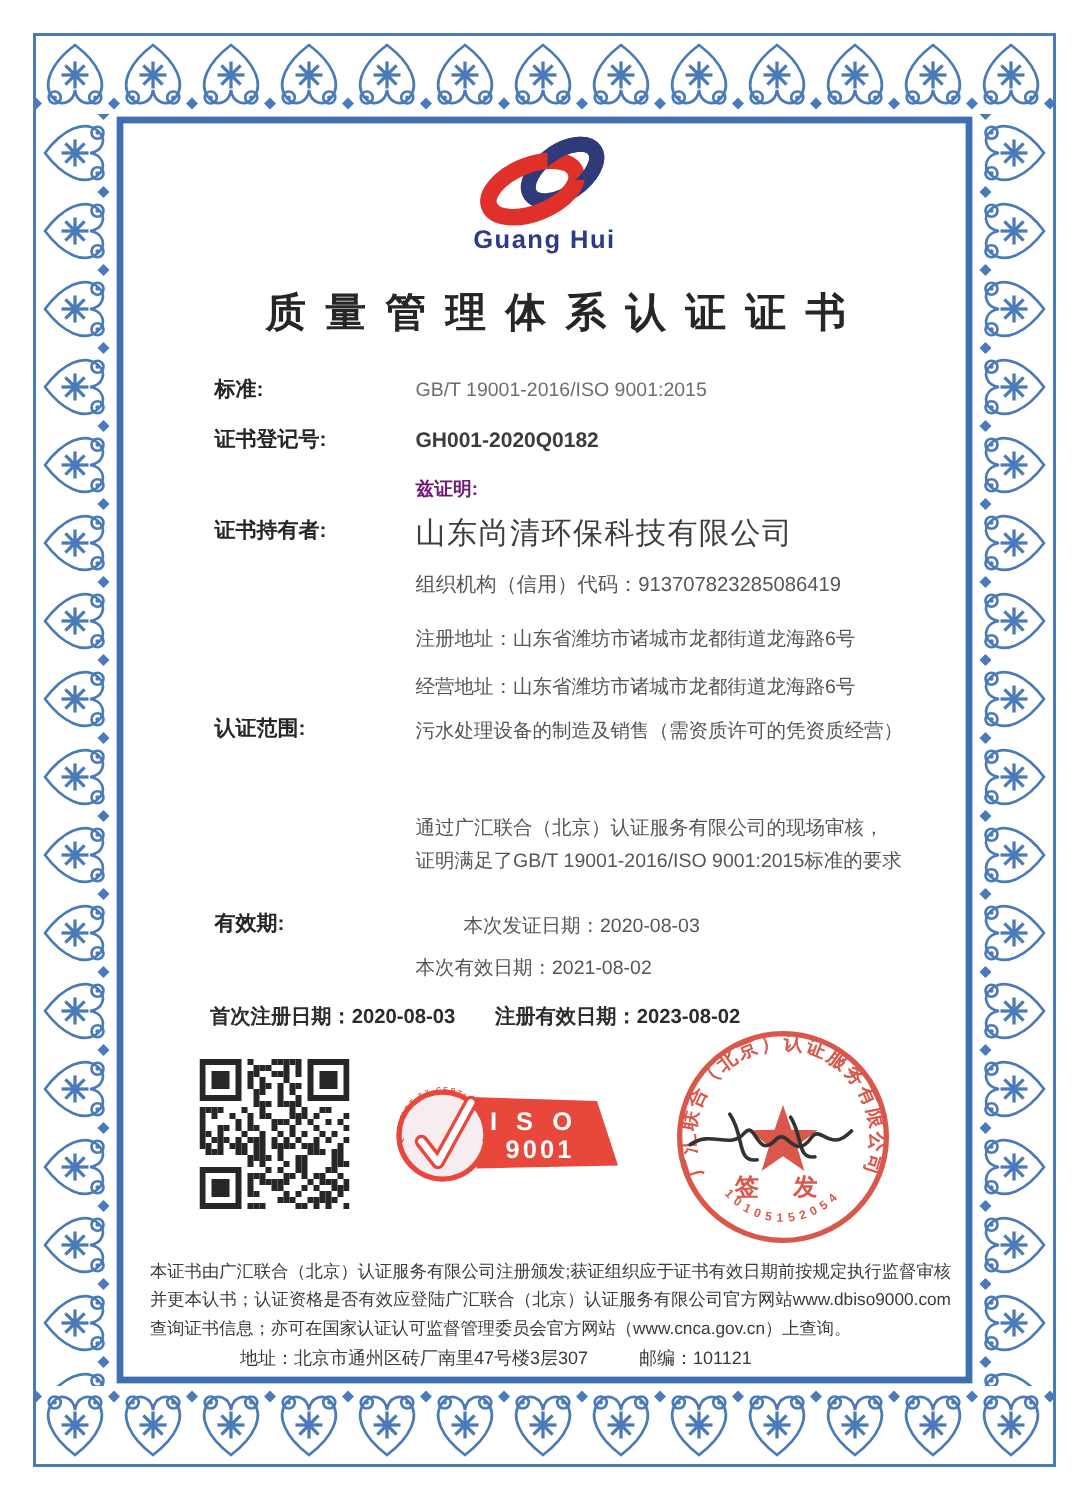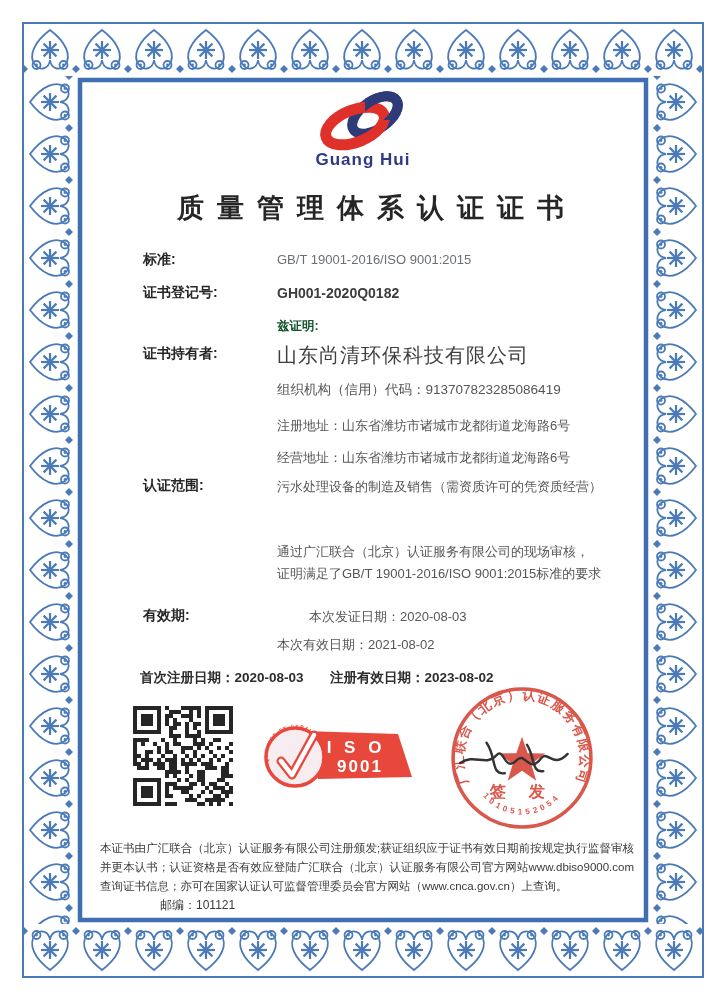--- a/index.html
+++ b/index.html
@@ -22,21 +22,21 @@
     text-indent:13px;
     margin-left:20px;
   }
   
   .lbl{left:143px;font-weight:bold;color:#262626;font-size:14px;}
   .val{left:277px;color:#565656;font-size:13px;}
   .row-standard-l{top:251px;}
   .row-standard-v{top:252px;color:#6a6f74;}
   .row-regno-l{top:284px;}
   .row-regno-v{top:285px;font-weight:bold;color:#3c3c3c;font-size:14px;}
-  .row-hereby{top:318px;font-weight:bold;color:#14532d;font-size:12.5px;}
+  .row-hereby{top:318px;font-weight:bold;color:#701a75;font-size:12.5px;}
   .row-holder-l{top:345px;}
   .row-holder-v{top:342px;font-size:20px;color:#3e3e3e;letter-spacing:1px;}
   .row-orgcode{top:381px;font-size:13.5px;}
   .row-regaddr{top:417px;}
   .row-bizaddr{top:449px;}
   .row-scope-l{top:477px;}
   .row-scope-v{top:478px;}
   .row-audit1{top:543px;}
   .row-audit2{top:565px;}
   .row-validity-l{top:607px;}
@@ -406,14 +406,15 @@
   </text>
   <g fill="none" stroke="#222222" stroke-width="2.4" stroke-linecap="round">
     <path d="M14,80 C28,70 40,84 50,72 C57,64 58,90 70,77 C78,68 82,92 94,75 C100,67 106,86 120,71"></path>
     <path d="M40,60 C50,74 44,92 58,90"></path>
     <path d="M80,62 C88,74 84,90 96,88"></path>
   </g>
 </svg>
 
 <div class="abs footer-para">本证书由广汇联合（北京）认证服务有限公司注册颁发;获证组织应于证书有效日期前按规定执行监督审核并更本认书；认证资格是否有效应登陆广汇联合（北京）认证服务有限公司官方网站www.dbiso9000.com查询证书信息；亦可在国家认证认可监督管理委员会官方网站（www.cnca.gov.cn）上查询。</div>
 <div class="abs address-row">
+  <span>地址：北京市通州区砖厂南里47号楼3层307</span>
   <span>邮编：101121</span>
 </div>
 
 </body></html>

